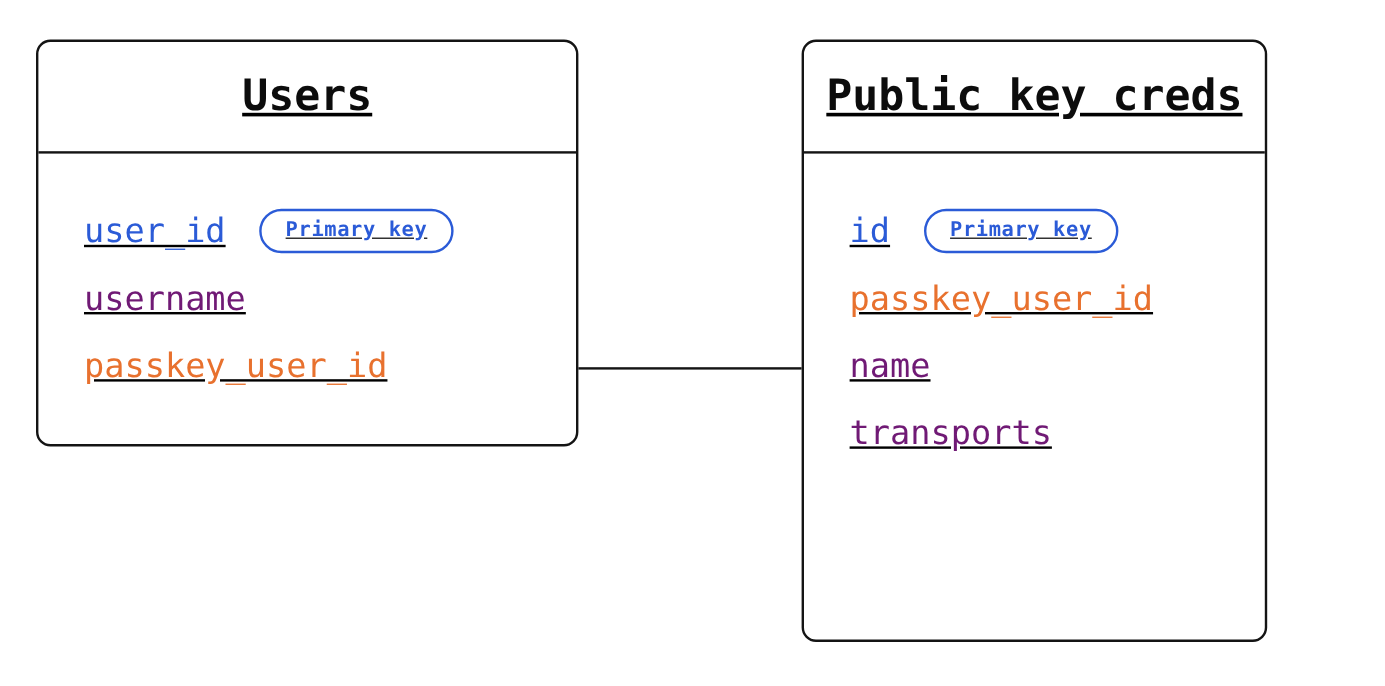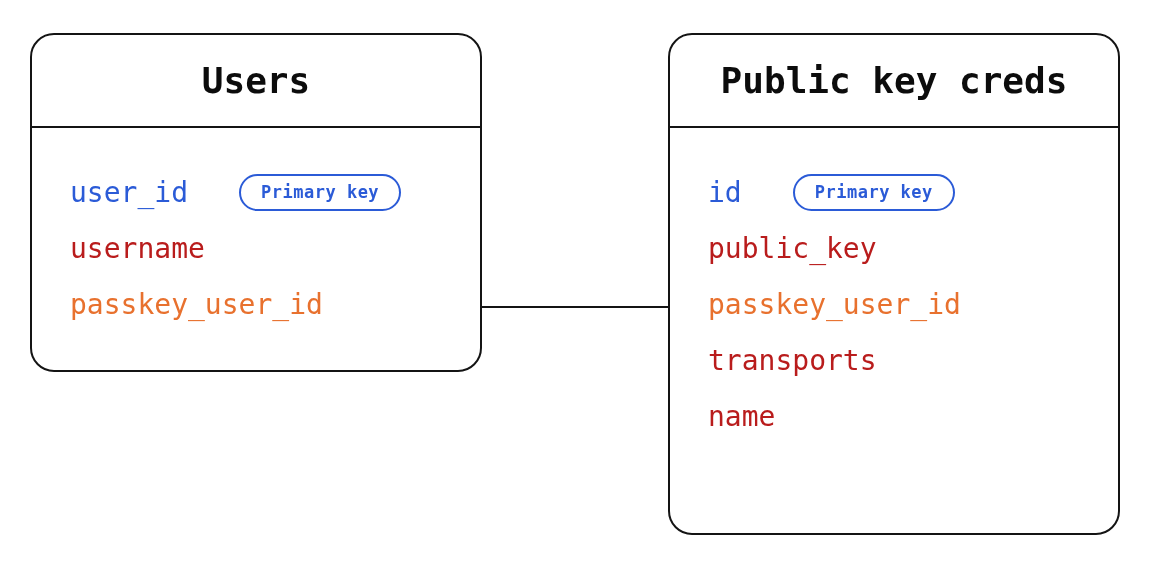--- a/index.html
+++ b/index.html
@@ -19,29 +19,30 @@
     font-family: "DejaVu Sans Mono", "Liberation Mono", monospace;
   }
   .canvas {
     position: absolute;
     inset: 0;
   }
   .table-box {
     position: absolute;
     background: var(--background);
     border: 2px solid var(--line);
-    border-radius: 24px;
+    border-radius: 12px;
+    text-decoration: underline;
   }
   #users-table {
     left: 30px; top: 33px;
     width: 452px; height: 339px;
   }
   #creds-table {
     left: 668px; top: 33px;
-    width: 452px; height: 502px;
+    width: 388px; height: 502px;
   }
   .table-header {
     height: 93px;
     border-bottom: 2px solid var(--line);
     display: flex;
     align-items: center;
     justify-content: center;
   }
   .table-title {
     font-size: 36px;
@@ -51,25 +52,24 @@
   }
   .table-body {
     padding-top: 36px;
   }
   .field-row {
     height: 56px;
     display: flex;
     align-items: center;
     padding-left: 38px;
     white-space: nowrap;
-    gap: 23px;
   }
   .field-name {
     font-size: 28px;
-    color: #b91c1c;
+    color: #701a75;
   }
   .field-blue { color: var(--blue); }
   .field-orange { color: var(--orange); }
   .badge {
     display: inline-flex;
     align-items: center;
     justify-content: center;
     margin-left: 28px;
     border: 2px solid var(--blue);
     border-radius: 24px;
@@ -116,27 +116,24 @@
   <div class="table-box" id="creds-table">
     <div class="table-header">
       <span class="table-title">Public key creds</span>
     </div>
     <div class="table-body">
       <div class="field-row">
         <span class="field-name field-blue">id</span>
         <span class="badge">Primary key</span>
       </div>
       <div class="field-row">
-        <span class="field-name">public_key</span>
-      </div>
-      <div class="field-row">
         <span class="field-name field-orange">passkey_user_id</span>
       </div>
       <div class="field-row">
-        <span class="field-name">transports</span>
+        <span class="field-name">name</span>
       </div>
       <div class="field-row">
-        <span class="field-name">name</span>
+        <span class="field-name">transports</span>
       </div>
     </div>
   </div>
 
 </div>
 
 </body></html>

